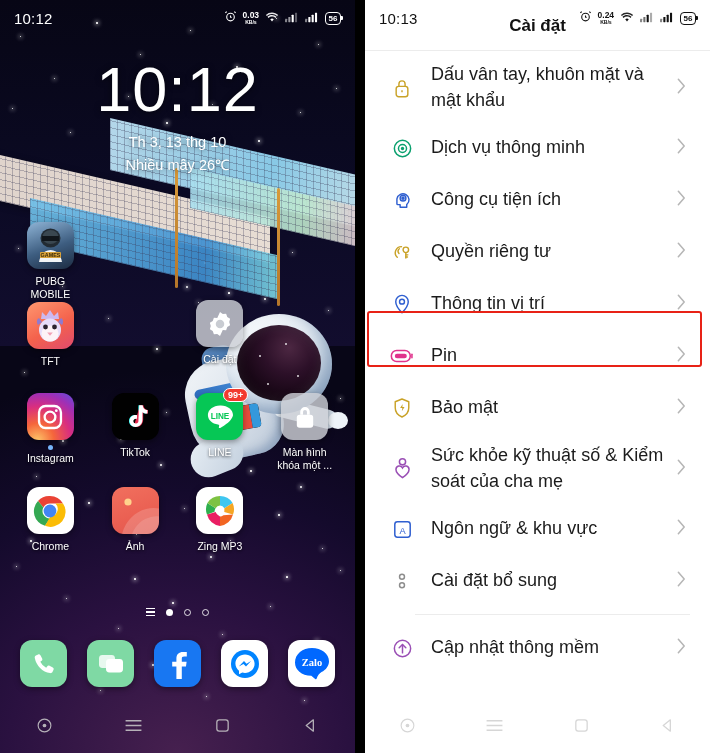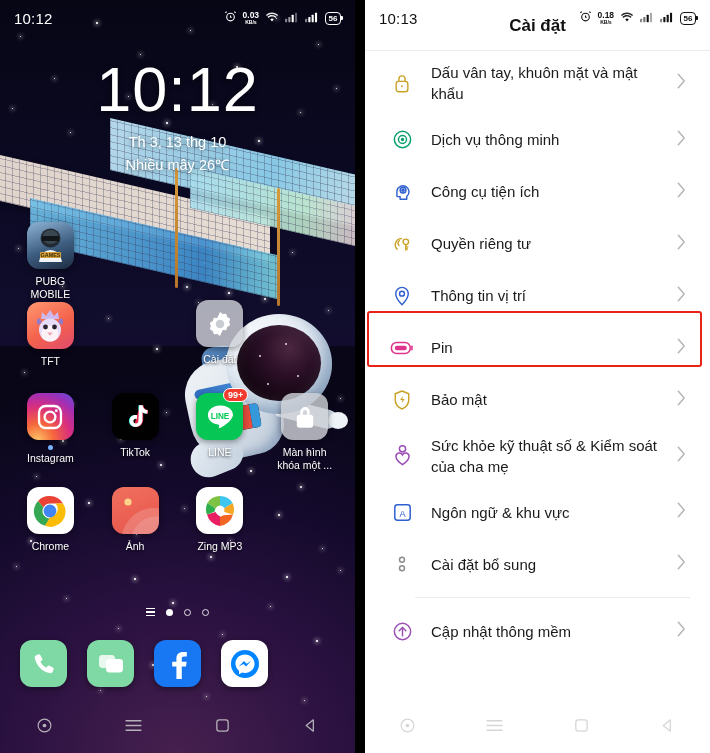--- a/index.html
+++ b/index.html
@@ -131,21 +131,21 @@
     background:#fff; overflow:hidden; }
   #right-phone .statusbar { color:#111; }
   .r-title { text-align:center; font-size:17px; font-weight:700; color:#111;
     padding:16px 0 14px; }
   .r-divline { height:1px; background:#ececec; margin:0 0 2px; }
   .list { position:relative; }
   .li { display:flex; align-items:center; padding:9px 16px 9px 20px;
     min-height:52px; position:relative; }
   .li-ic { width:34px; flex:0 0 34px; display:flex; align-items:center;
     justify-content:center; }
-  .li-tx { flex:1; font-size:15px; color:#1b1b1b; line-height:1.42;
+  .li-tx { flex:1; font-size:18px; color:#1b1b1b; line-height:1.42;
     padding:0 8px 0 12px; }
   .chev { flex:0 0 18px; color:#b6b6b6; }
   .sep { height:1px; background:#ececec; margin:7px 20px 7px 50px; }
   .hl-box { position:absolute; left:2px; right:8px; border:2.5px solid #e82216;
     border-radius:3px; pointer-events:none; }
 </style>
 </head>
 <body>
 
 <div id="stage">
@@ -488,20 +488,28 @@
           </div>
         </div>
         <div class="acell" style="width:20%">
           <div class="aicon" style="background:#fff">
             <svg width="34" height="34" viewBox="0 0 34 34">
               <circle cx="17" cy="17" r="14" fill="#0084FF"></circle>
               <path d="M17 7.4c-5.4 0-9.6 3.9-9.6 9.1 0 2.9 1.4 5.5 3.6 7.2v3.6l3.3-1.8c.9.2 1.8.4 2.7.4 5.4 0 9.6-3.9 9.6-9.1S22.4 7.4 17 7.4zm1 12.2l-2.5-2.6-4.7 2.6 5.2-5.5 2.5 2.6 4.6-2.6z" fill="#fff"></path>
             </svg>
           </div>
         </div>
+        <div class="acell" style="width:20%">
+          <div class="aicon" style="background:#fff">
+            <svg width="40" height="40" viewBox="0 0 40 40">
+              <path d="M20 4c9.4 0 17 5.9 17 13.2 0 4.6-3 8.6-7.5 10.9-2 1-4.3 4.4-4.8 6.4-.2.9-.9 1-1.5.5l-3.9-3.2c-10-.2-16.3-6-16.3-13.3C3 9.9 10.6 4 20 4z" fill="#0068FF"></path>
+              <text x="20" y="22" font-size="10.5" font-weight="700" fill="#fff" text-anchor="middle" font-family="Liberation Serif">Zalo</text>
+            </svg>
+          </div>
+        </div>
       </div>
     </div>
 
     <div class="nav">
       <span class="nav-ic">
         <svg width="17" height="17" viewBox="0 0 24 24" fill="none" stroke="#ccc" stroke-width="1.6">
           <circle cx="12" cy="12" r="9"></circle>
             <circle cx="12" cy="12" r="2.6" fill="#ccc" stroke="none"></circle>
         </svg>
       </span>
@@ -530,21 +538,21 @@
       <div class="sb-right">
         <span class="ic">
           <svg width="13" height="13" viewBox="0 0 24 24" fill="none" stroke="currentColor" stroke-width="2">
             <circle cx="12" cy="13" r="7"></circle>
               <path d="M12 10v3l2 1"></path>
               <path d="M5 3L2.5 5.5"></path>
               <path d="M19 3l2.5 2.5"></path>
           </svg>
         </span>
         <span class="sb-net">
-          <b>0.18</b>
+          <b>0.24</b>
           <span>KB/s</span>
         </span>
         <span class="ic">
           <svg width="14" height="12" viewBox="0 0 24 20" fill="currentColor">
             <path d="M12 17.5l3-3.6a4.6 4.6 0 00-6 0l3 3.6z"></path>
             <path d="M12 9.2c2.3 0 4.4.9 6 2.4l1.7-2A11.4 11.4 0 0012 6.4c-2.9 0-5.6 1.1-7.7 3.2l1.7 2a8.6 8.6 0 016-2.4z" opacity=".95"></path>
             <path d="M12 2.2c4.1 0 7.8 1.6 10.5 4.2l-1.7 2A12.9 12.9 0 0012 5c-3.4 0-6.5 1.3-8.8 3.4l-1.7-2A15 15 0 0112 2.2z" opacity=".9"></path>
           </svg>
         </span>
         <span class="ic">

